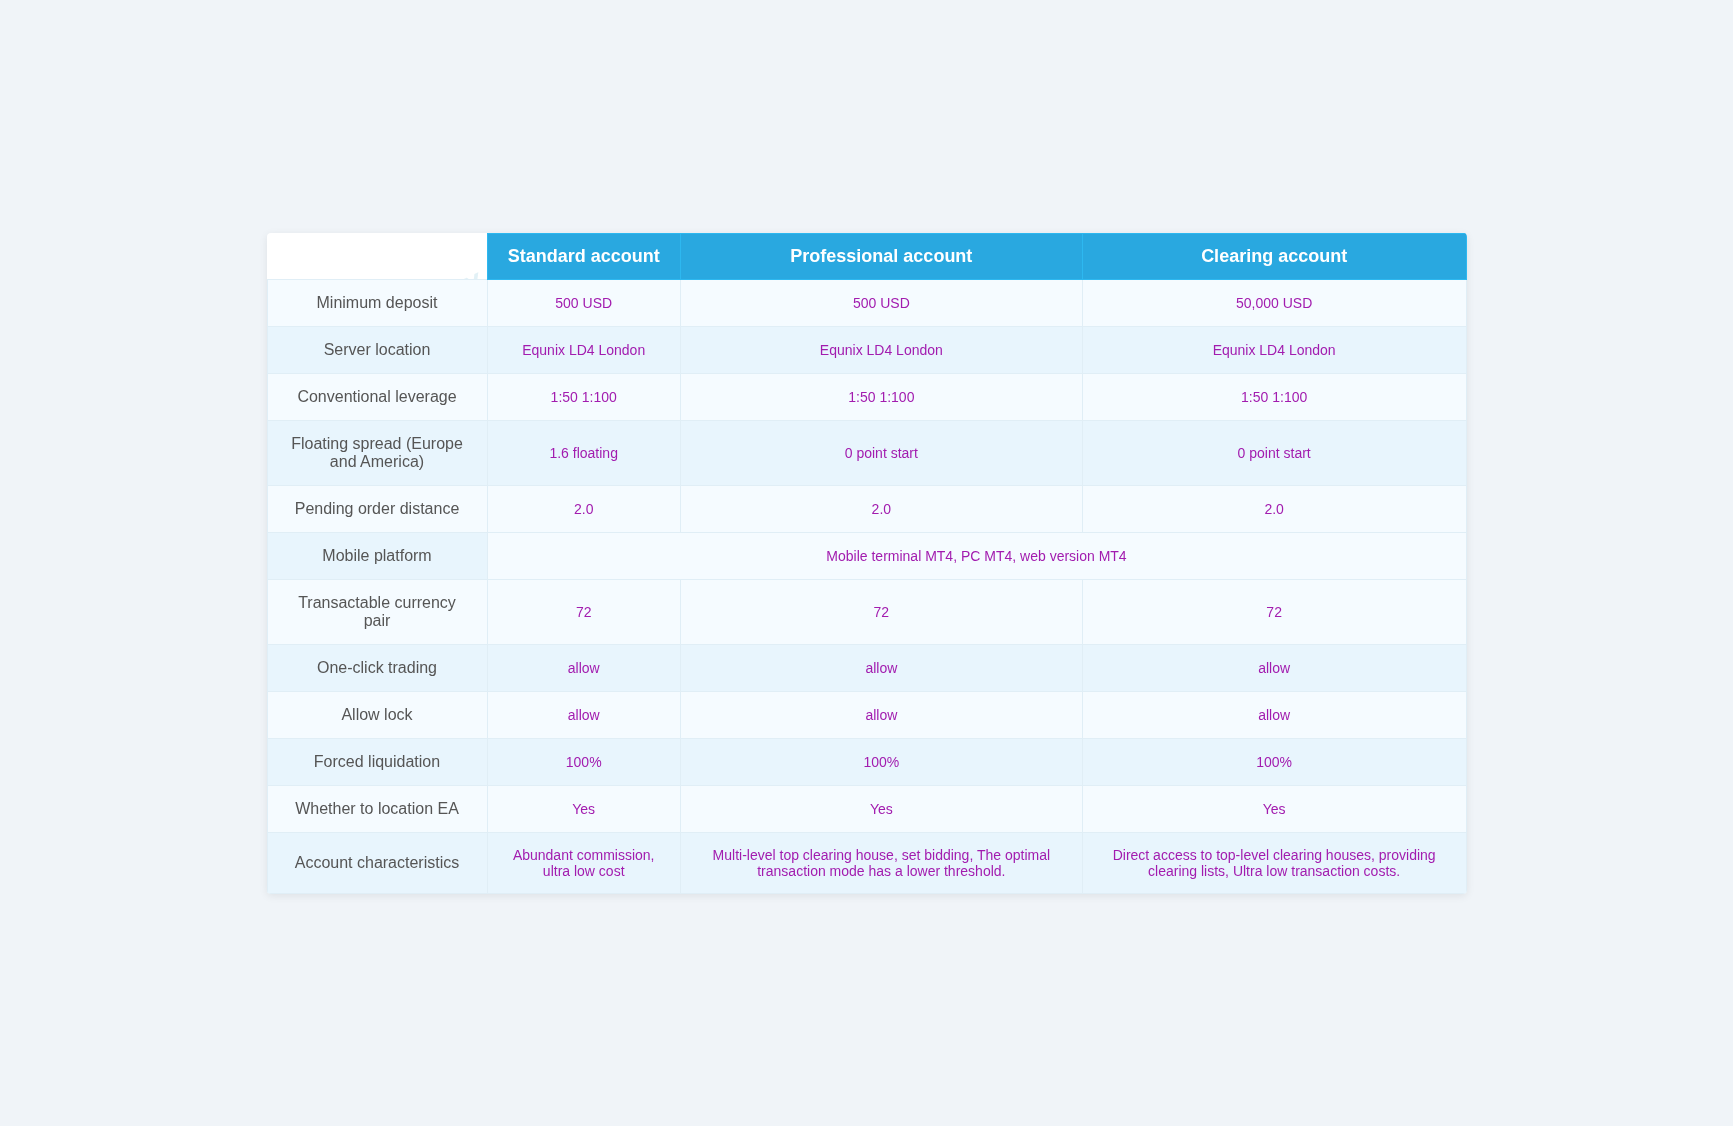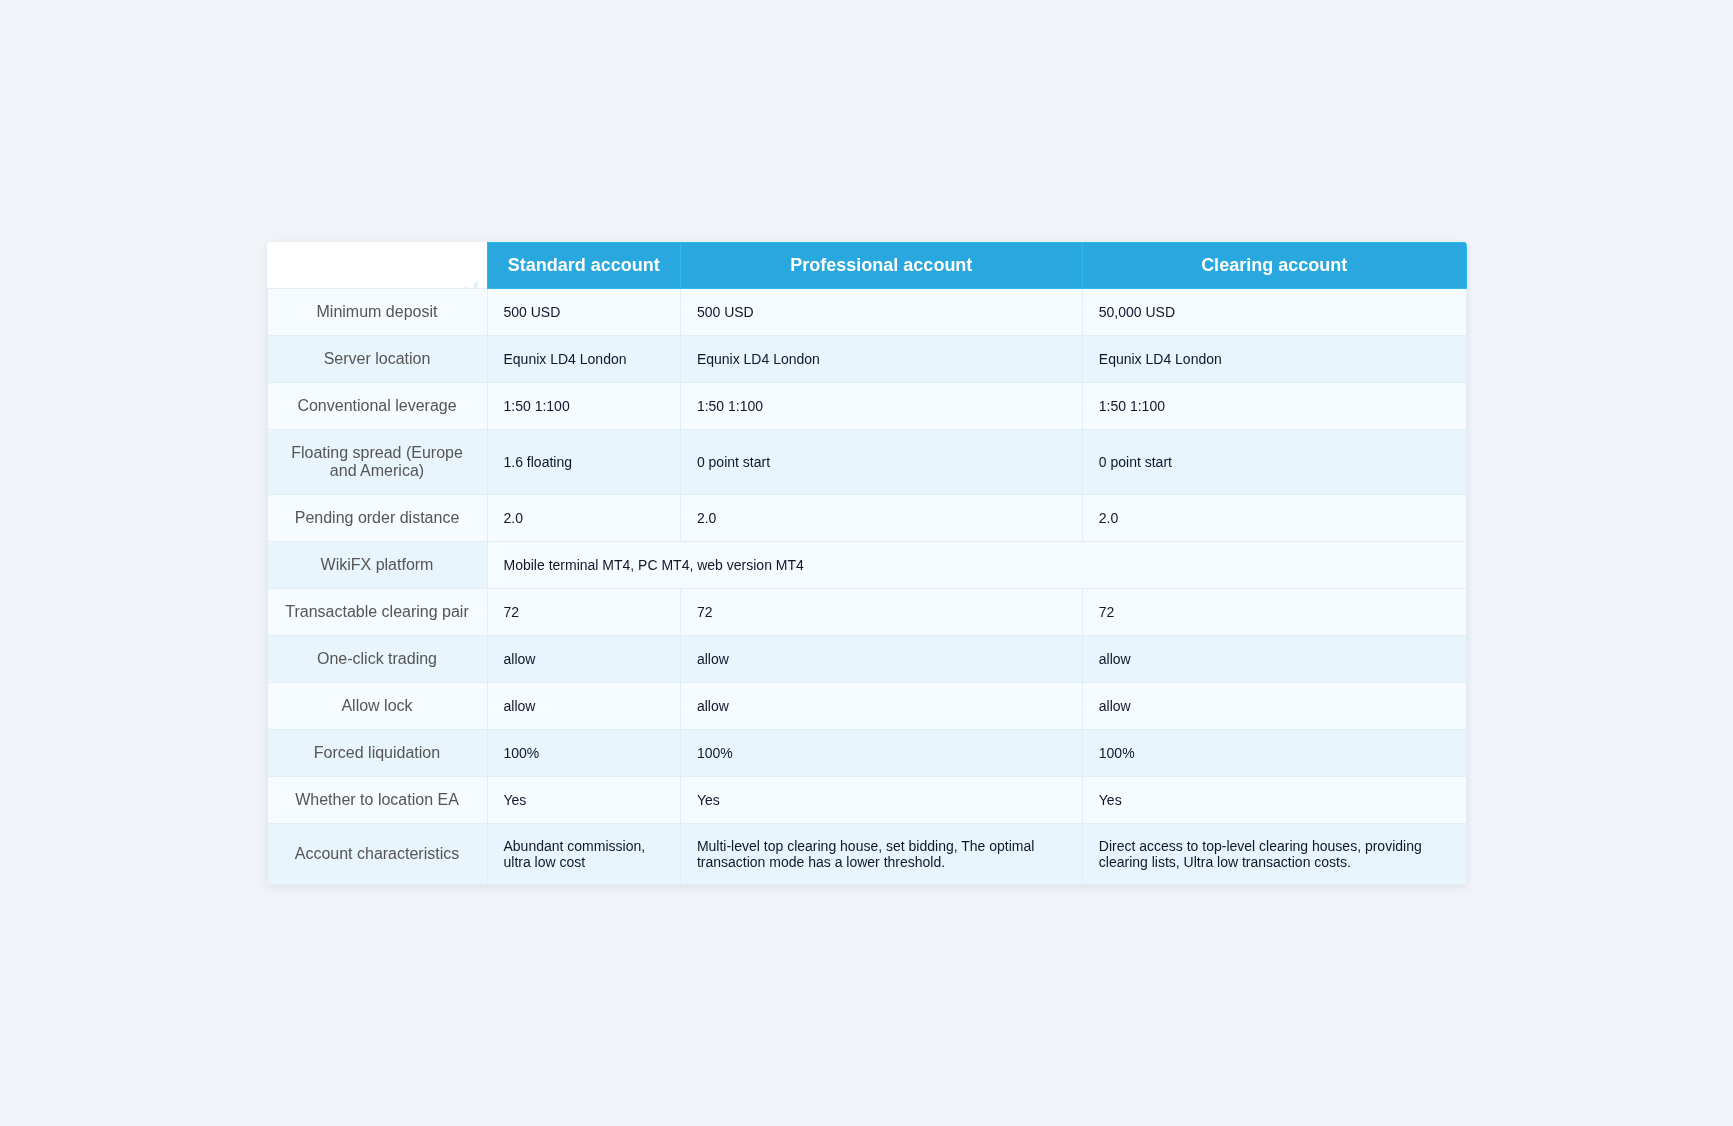--- a/index.html
+++ b/index.html
@@ -65,23 +65,23 @@
       text-align: center;
       padding: 12px 10px;
       border: 1px solid #2db8f0;
     }
     thead tr th:first-child {
       background: transparent;
       border: none;
     }
     tbody tr td {
       padding: 14px 16px;
-      text-align: left;
+      text-align: center;
       font-size: 14px;
-      color: #0f172a;
+      color: #a21caf;
       border: 1px solid #e0eef6;
       vertical-align: middle;
     }
     tbody tr td:first-child {
       text-align: center;
       color: #555;
       font-size: 16px;
       background: #fff;
     }
     tbody tr:nth-child(odd) {
@@ -170,25 +170,25 @@
           <td>0 point start</td>
           <td>0 point start</td>
         </tr>
         <tr>
           <td class="col-label">Pending order distance</td>
           <td>2.0</td>
           <td>2.0</td>
           <td>2.0</td>
         </tr>
         <tr>
-          <td class="col-label">WikiFX platform</td>
+          <td class="col-label">Mobile platform</td>
           <td colspan="3" class="merged-cell">Mobile terminal MT4, PC MT4, web version MT4</td>
         </tr>
         <tr>
-          <td class="col-label">Transactable clearing pair</td>
+          <td class="col-label">Transactable currency pair</td>
           <td>72</td>
           <td>72</td>
           <td>72</td>
         </tr>
         <tr>
           <td class="col-label">One-click trading</td>
           <td>allow</td>
           <td>allow</td>
           <td>allow</td>
         </tr>

